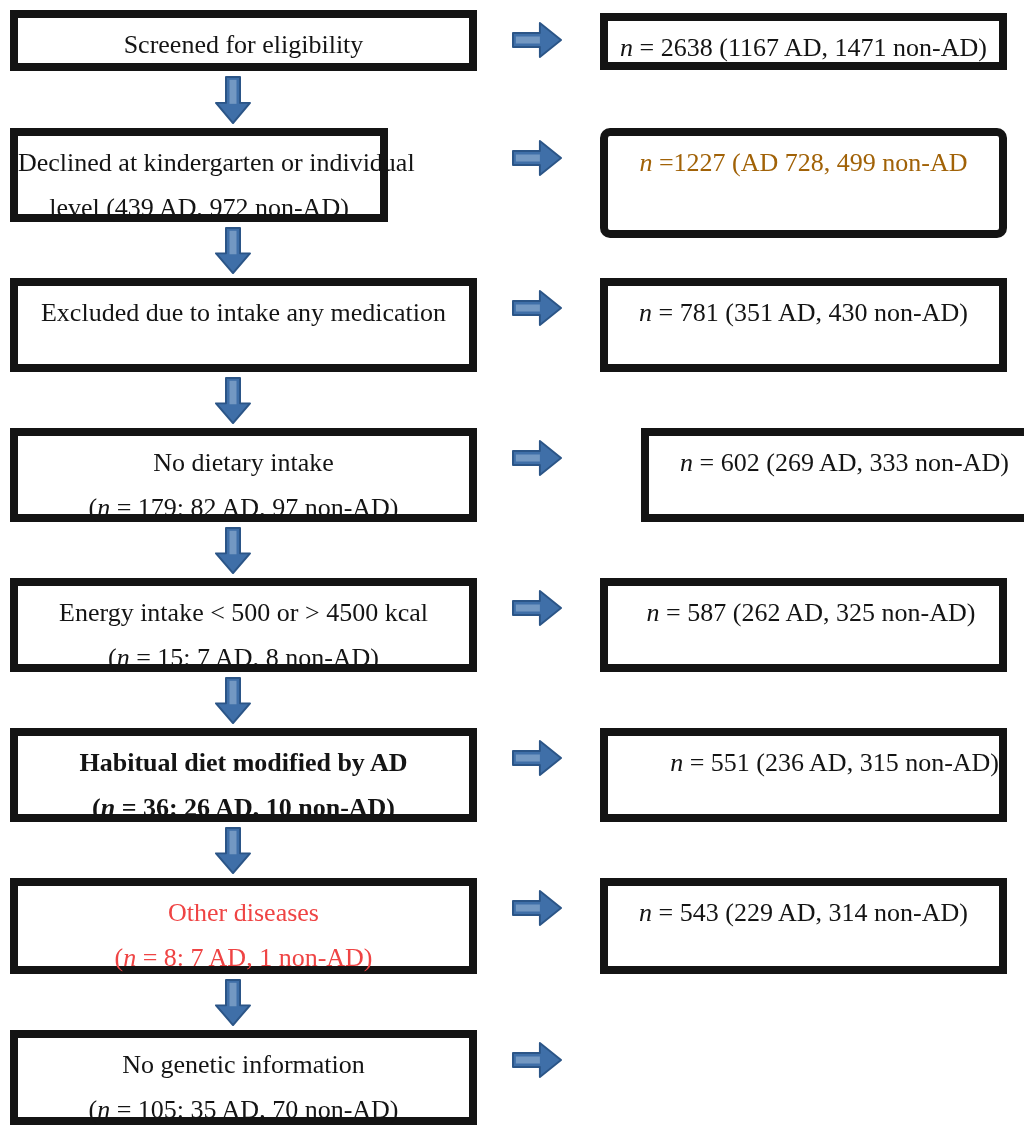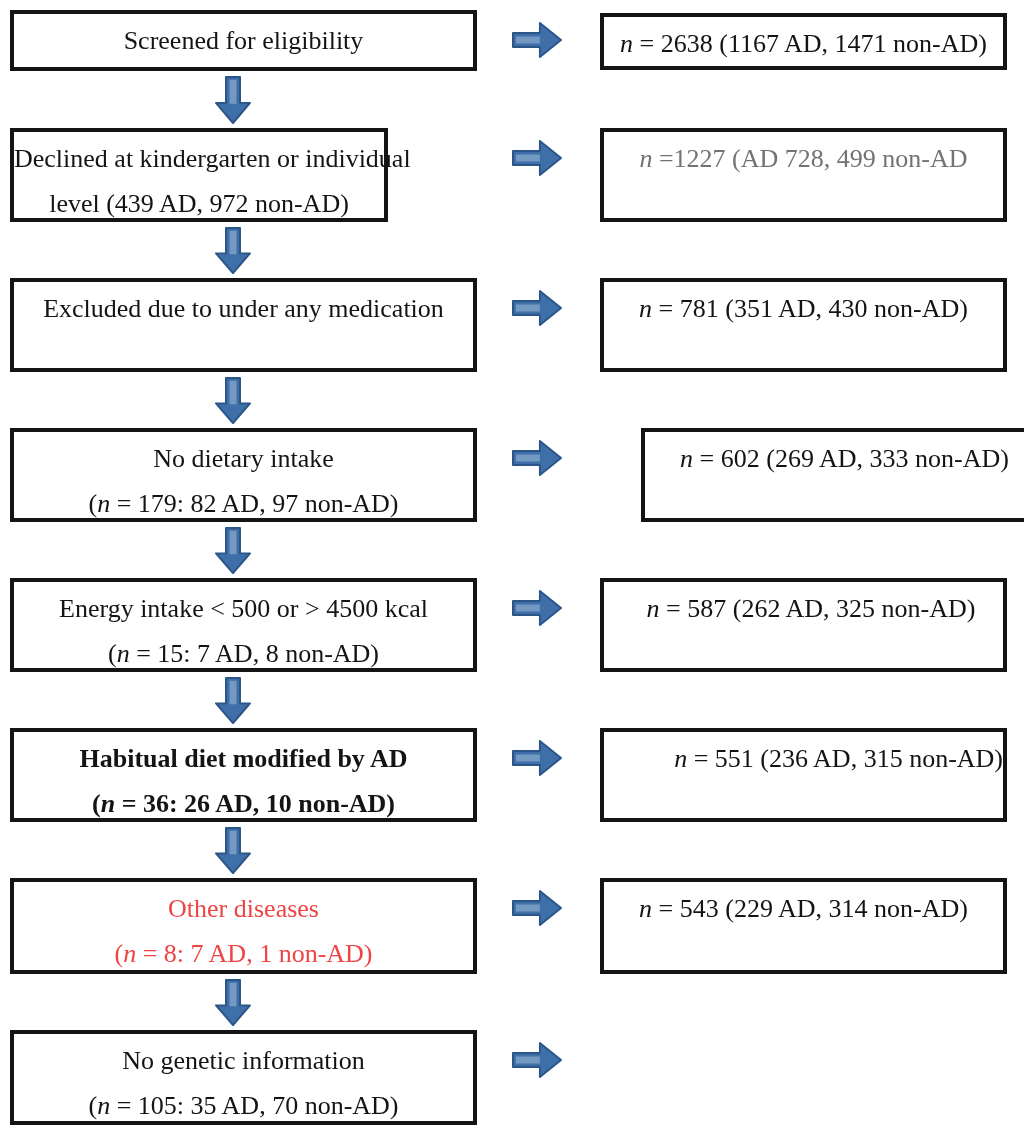--- a/index.html
+++ b/index.html
@@ -7,21 +7,21 @@
     position:relative;
     width:1024px;height:1145px;
     background:#ffffff;
     font-family:"Liberation Serif","DejaVu Serif",serif;
     color:#141414;
     overflow:hidden;
   }
   .box{
     position:absolute;
     box-sizing:border-box;
-    border:4px solid #000000;
+    border:8px solid #000000;
     background:#ffffff;
     text-align:center;
     font-size:26px;
     line-height:45px;
     padding-top:4px;
   }
   .box .line{white-space:nowrap;}
   .box .line i{font-style:italic;}
   .arrow{position:absolute;}
   .arrow svg{display:block;width:100%;height:100%;}
@@ -45,37 +45,37 @@
     <div class="arrow" style="left: 215px; top: 76px; width: 36px; height: 48px;">
       <svg viewBox="0 0 36 50" preserveAspectRatio="none">
         <path d="M11 1 H25 V28 H35 L18 49 L1 28 H11 Z" fill="#3f6fa8" stroke="#2b5587" stroke-width="2" stroke-linejoin="round"></path>
         <rect x="14.5" y="4" width="7" height="25" fill="#7da0c7" opacity="0.85"></rect>
       </svg>
     </div>
     <div class="box" style="left: 10px; top: 128px; width: 378px; height: 94px; border-color: rgb(20, 20, 20); color: rgb(20, 20, 20);">
       <div class="line">Declined at kindergarten or individual</div>
       <div class="line">level (439 AD, 972 non-AD)</div>
     </div>
-    <div class="box" style="left: 600px; top: 128px; width: 407px; height: 94px; border-color: rgb(20, 20, 20); color: #737373;">
+    <div class="box" style="left: 600px; top: 128px; width: 407px; height: 110px; border-color: rgb(20, 20, 20); color: #a16207; border-radius: 10px;">
       <div class="line"><i>n</i> =1227 (AD 728, 499 non-AD</div>
     </div>
     <div class="arrow" style="left: 512px; top: 140px; width: 50px; height: 36px;">
       <svg viewBox="0 0 52 36" preserveAspectRatio="none">
         <path d="M1 11 H29 V1 L51 18 L29 35 V25 H1 Z" fill="#3f6fa8" stroke="#2b5587" stroke-width="2" stroke-linejoin="round"></path>
         <rect x="4" y="14.5" width="25" height="7" fill="#7da0c7" opacity="0.85"></rect>
       </svg>
     </div>
     <div class="arrow" style="left: 215px; top: 227px; width: 36px; height: 47px;">
       <svg viewBox="0 0 36 50" preserveAspectRatio="none">
         <path d="M11 1 H25 V28 H35 L18 49 L1 28 H11 Z" fill="#3f6fa8" stroke="#2b5587" stroke-width="2" stroke-linejoin="round"></path>
         <rect x="14.5" y="4" width="7" height="25" fill="#7da0c7" opacity="0.85"></rect>
       </svg>
     </div>
     <div class="box" style="left: 10px; top: 278px; width: 467px; height: 94px; border-color: rgb(20, 20, 20); color: rgb(20, 20, 20);">
-      <div class="line">Excluded due to under any medication</div>
+      <div class="line">Excluded due to intake any medication</div>
     </div>
     <div class="box" style="left: 600px; top: 278px; width: 407px; height: 94px; border-color: rgb(20, 20, 20); color: rgb(20, 20, 20);">
       <div class="line"><i>n</i> = 781 (351 AD, 430 non-AD)</div>
     </div>
     <div class="arrow" style="left: 512px; top: 290px; width: 50px; height: 36px;">
       <svg viewBox="0 0 52 36" preserveAspectRatio="none">
         <path d="M1 11 H29 V1 L51 18 L29 35 V25 H1 Z" fill="#3f6fa8" stroke="#2b5587" stroke-width="2" stroke-linejoin="round"></path>
         <rect x="4" y="14.5" width="25" height="7" fill="#7da0c7" opacity="0.85"></rect>
       </svg>
     </div>

